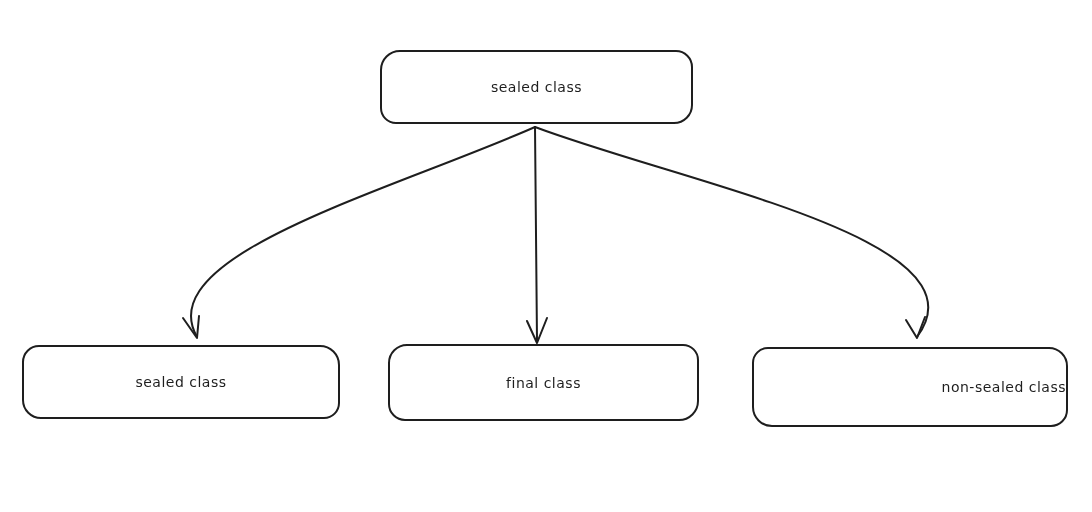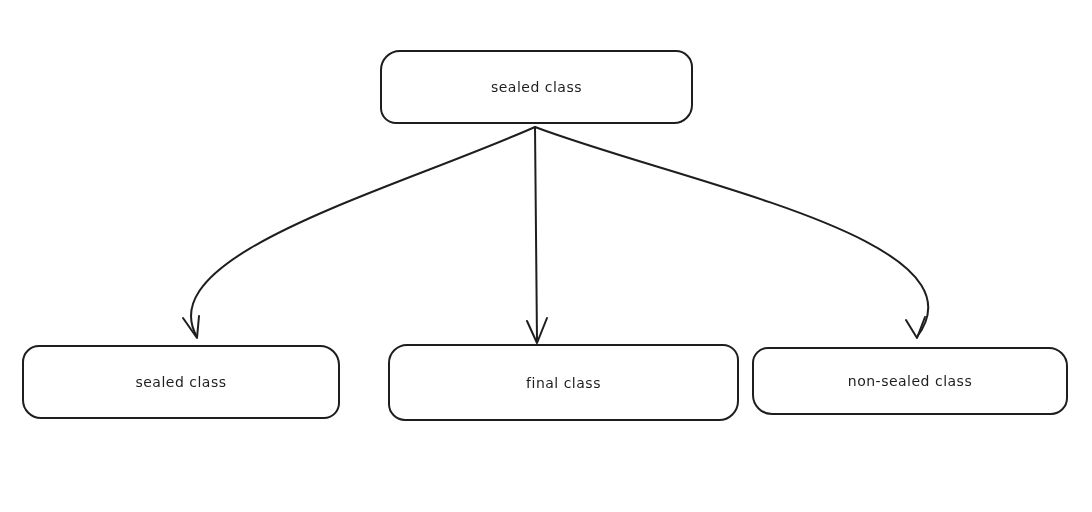--- a/index.html
+++ b/index.html
@@ -38,22 +38,22 @@
     display: flex;
     align-items: center;
     justify-content: center;
     color: #1e1e1e;
     font-size: 14px;
     letter-spacing: 0.5px;
   }
   
   #node-parent       { left: 380px; top:  50px; width: 313px; height: 74px; border-radius: 20px 17px 19px 16px; }
   #node-child-left   { left:  22px; top: 345px; width: 318px; height: 74px; border-radius: 17px 20px 16px 19px; }
-  #node-child-center { left: 388px; top: 344px; width: 351px; height: 77px; border-radius: 19px 16px 20px 17px; }
-  #node-child-right  { left: 752px; top: 347px; width: 316px; height: 68px; border-radius: 16px 19px 17px 20px; }
+  #node-child-center { left: 388px; top: 344px; width: 311px; height: 77px; border-radius: 19px 16px 20px 17px; }
+  #node-child-right  { left: 752px; top: 347px; width: 316px; height: 80px; border-radius: 16px 19px 17px 20px; justify-content: flex-end; }
   .node-label {
     white-space: nowrap;
     pointer-events: none;
   }
 </style>
 </head>
 <body>
 
 <div class="canvas">
 

